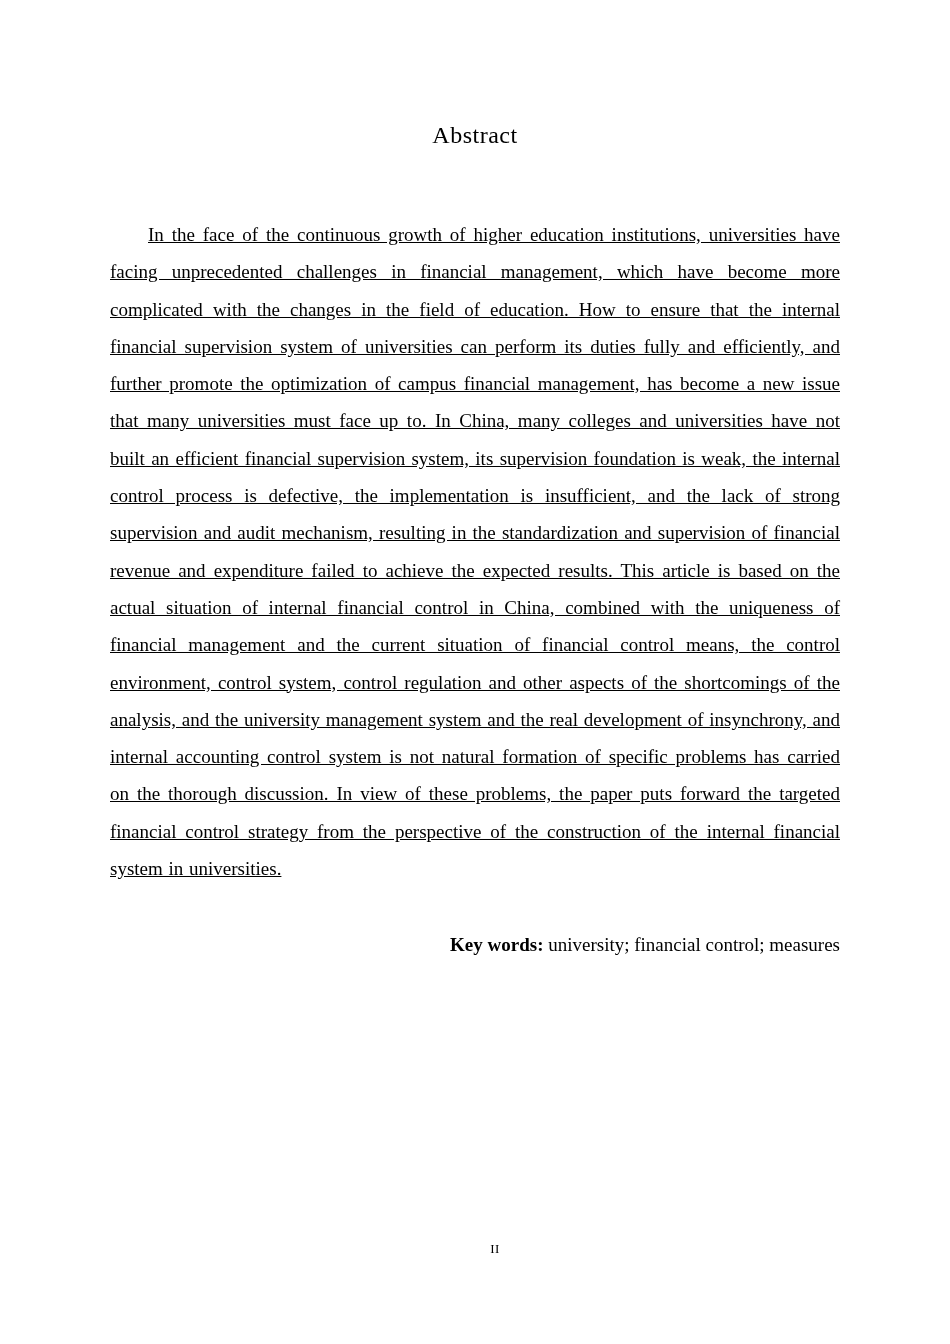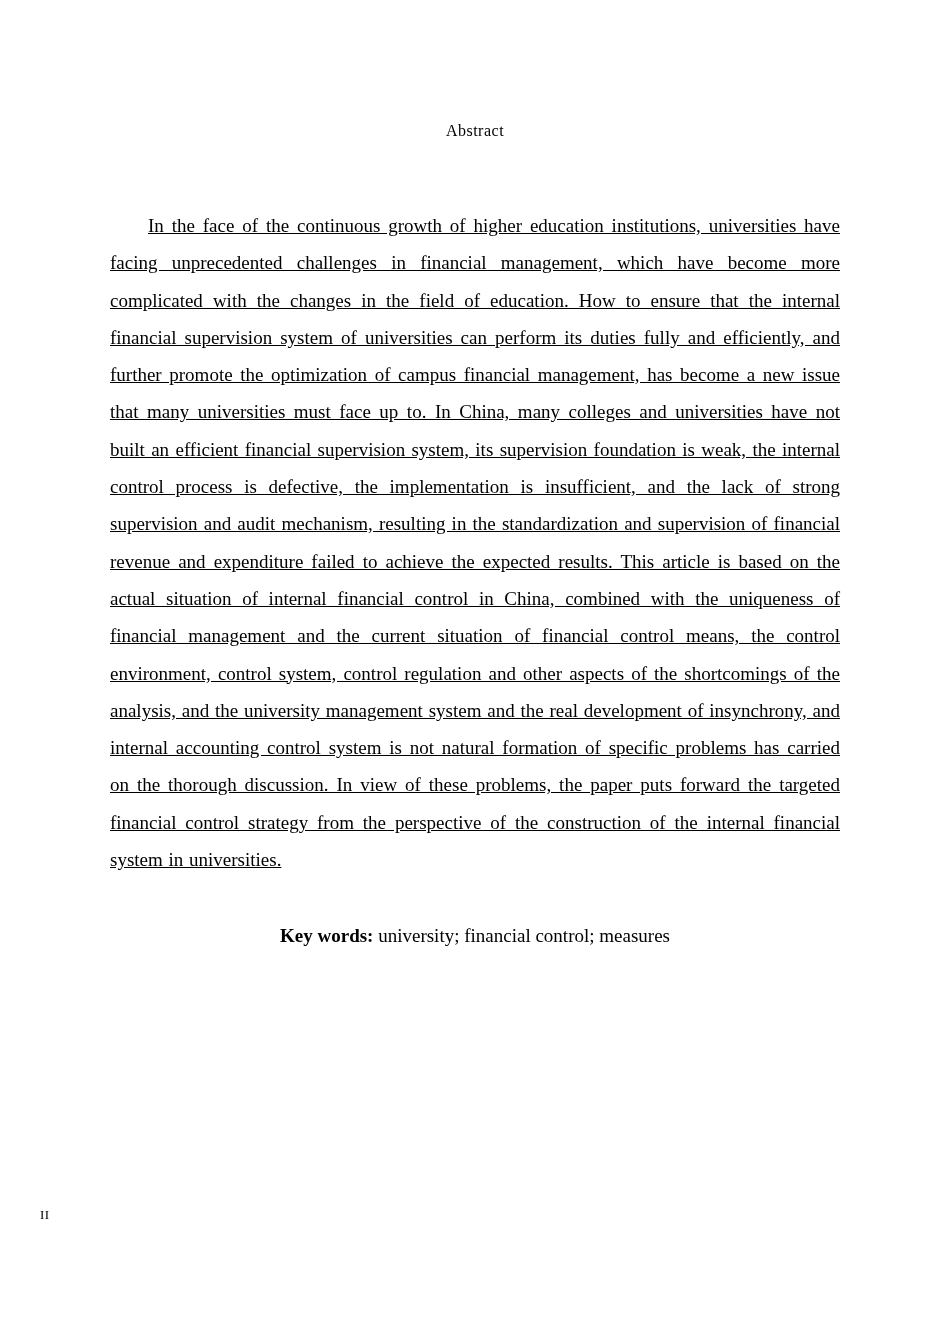--- a/index.html
+++ b/index.html
@@ -12,50 +12,50 @@
     height: 1344px;
     margin: 0 auto;
     background: #ffffff;
     font-family: "Liberation Serif", serif;
     color: #000000;
     overflow: hidden;
   }
   .title {
     margin-top: 122px;
     text-align: center;
-    font-size: 16px;
+    font-size: 24px;
     font-weight: 400;
     letter-spacing: 0.5px;
   }
   .body-text {
     margin: 67px auto 0 auto;
     width: 730px;
     font-size: 19px;
     line-height: 37.3px;
     text-align: justify;
     text-indent: 38px;
     word-spacing: 1px;
     text-decoration: underline;
   }
   .keywords {
     margin: 39px auto 0 auto;
     width: 730px;
     font-size: 19px;
     line-height: 37.3px;
-    text-align: center;
+    text-align: right;
   }
   .keywords .kw-label {
     font-weight: 700;
   }
   .page-number {
     position: absolute;
     left: 0;
     right: 0;
-    top: 1207px;
-    text-align: left;
+    top: 1241px;
+    text-align: center;
     font-size: 13px;
     letter-spacing: 0.5px;
     padding-left: 40px;
   }
 </style>
 </head>
 <body>
 
 <div class="page">
 

